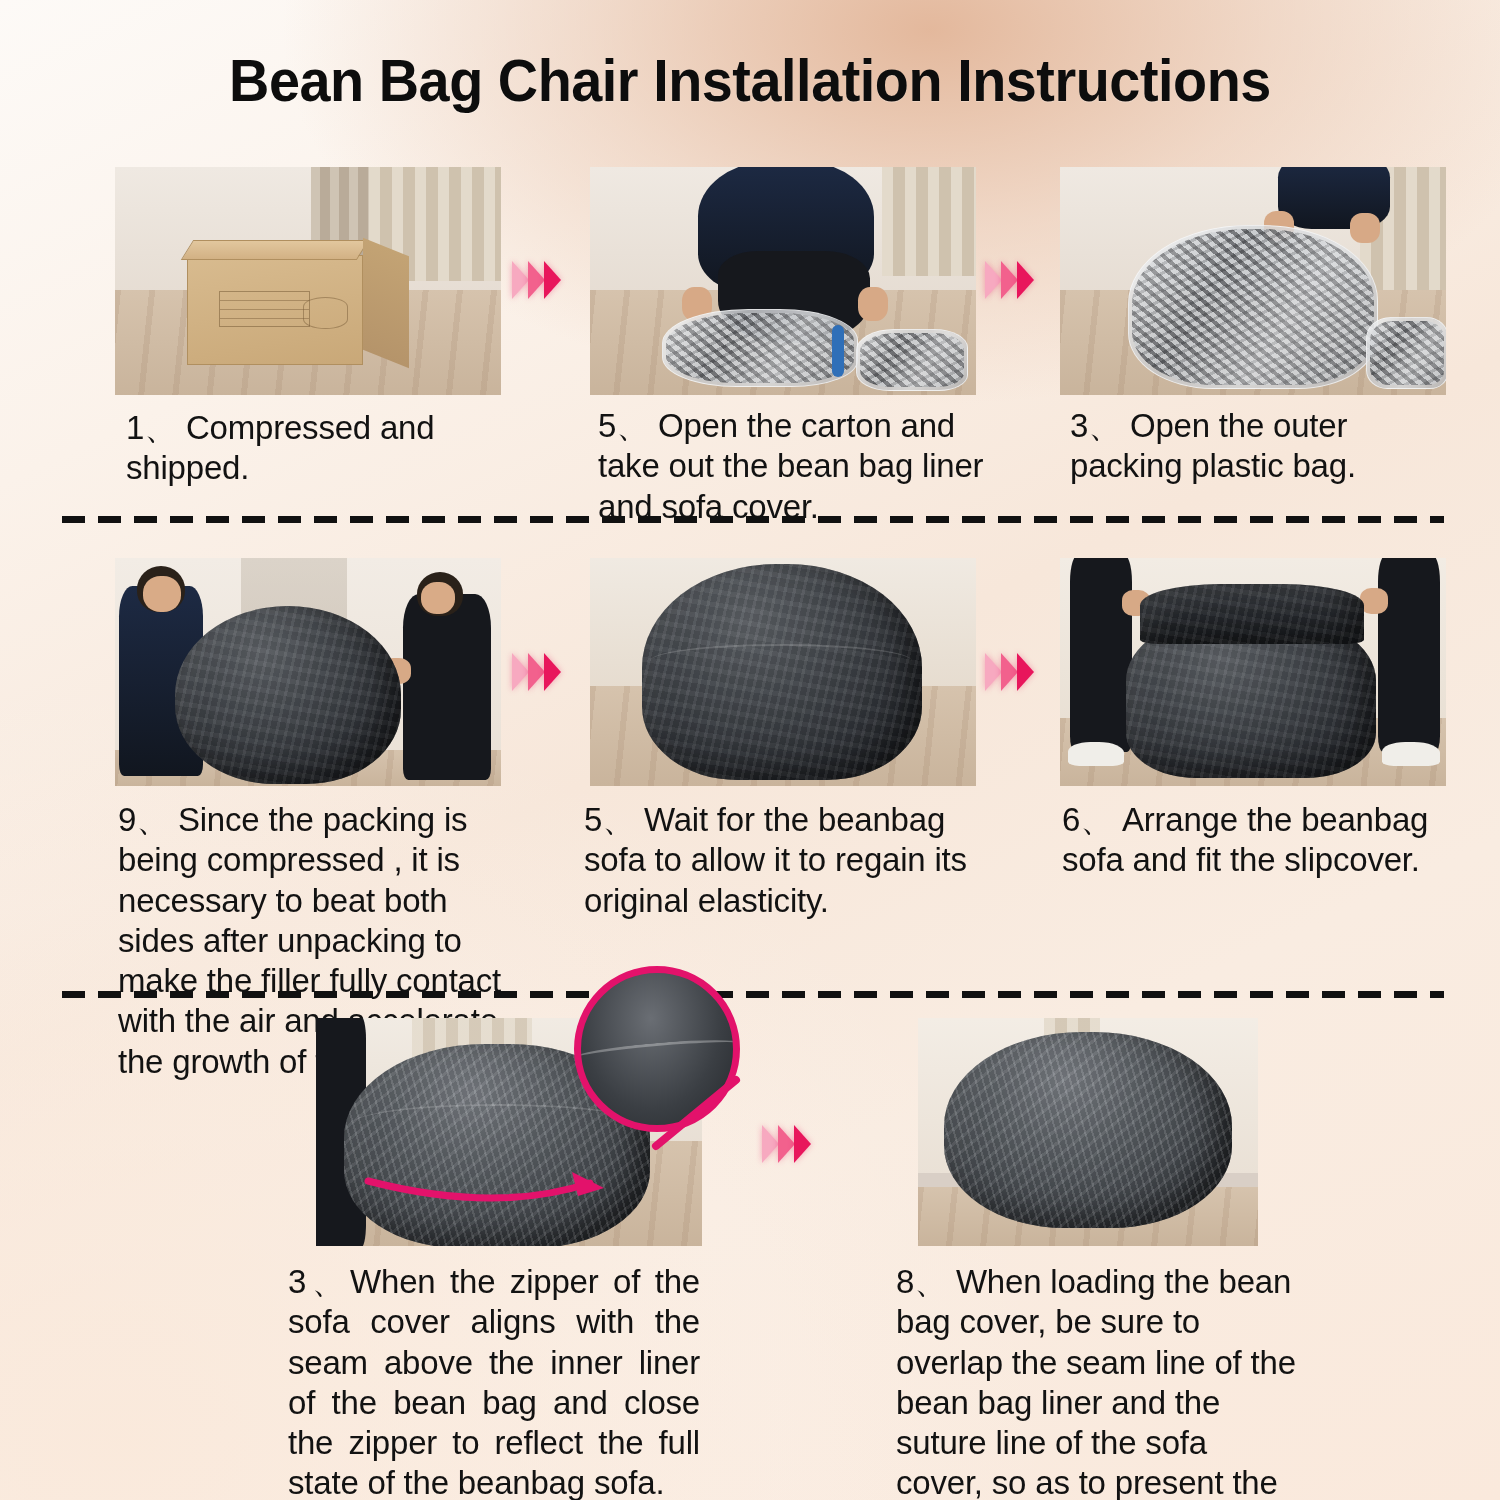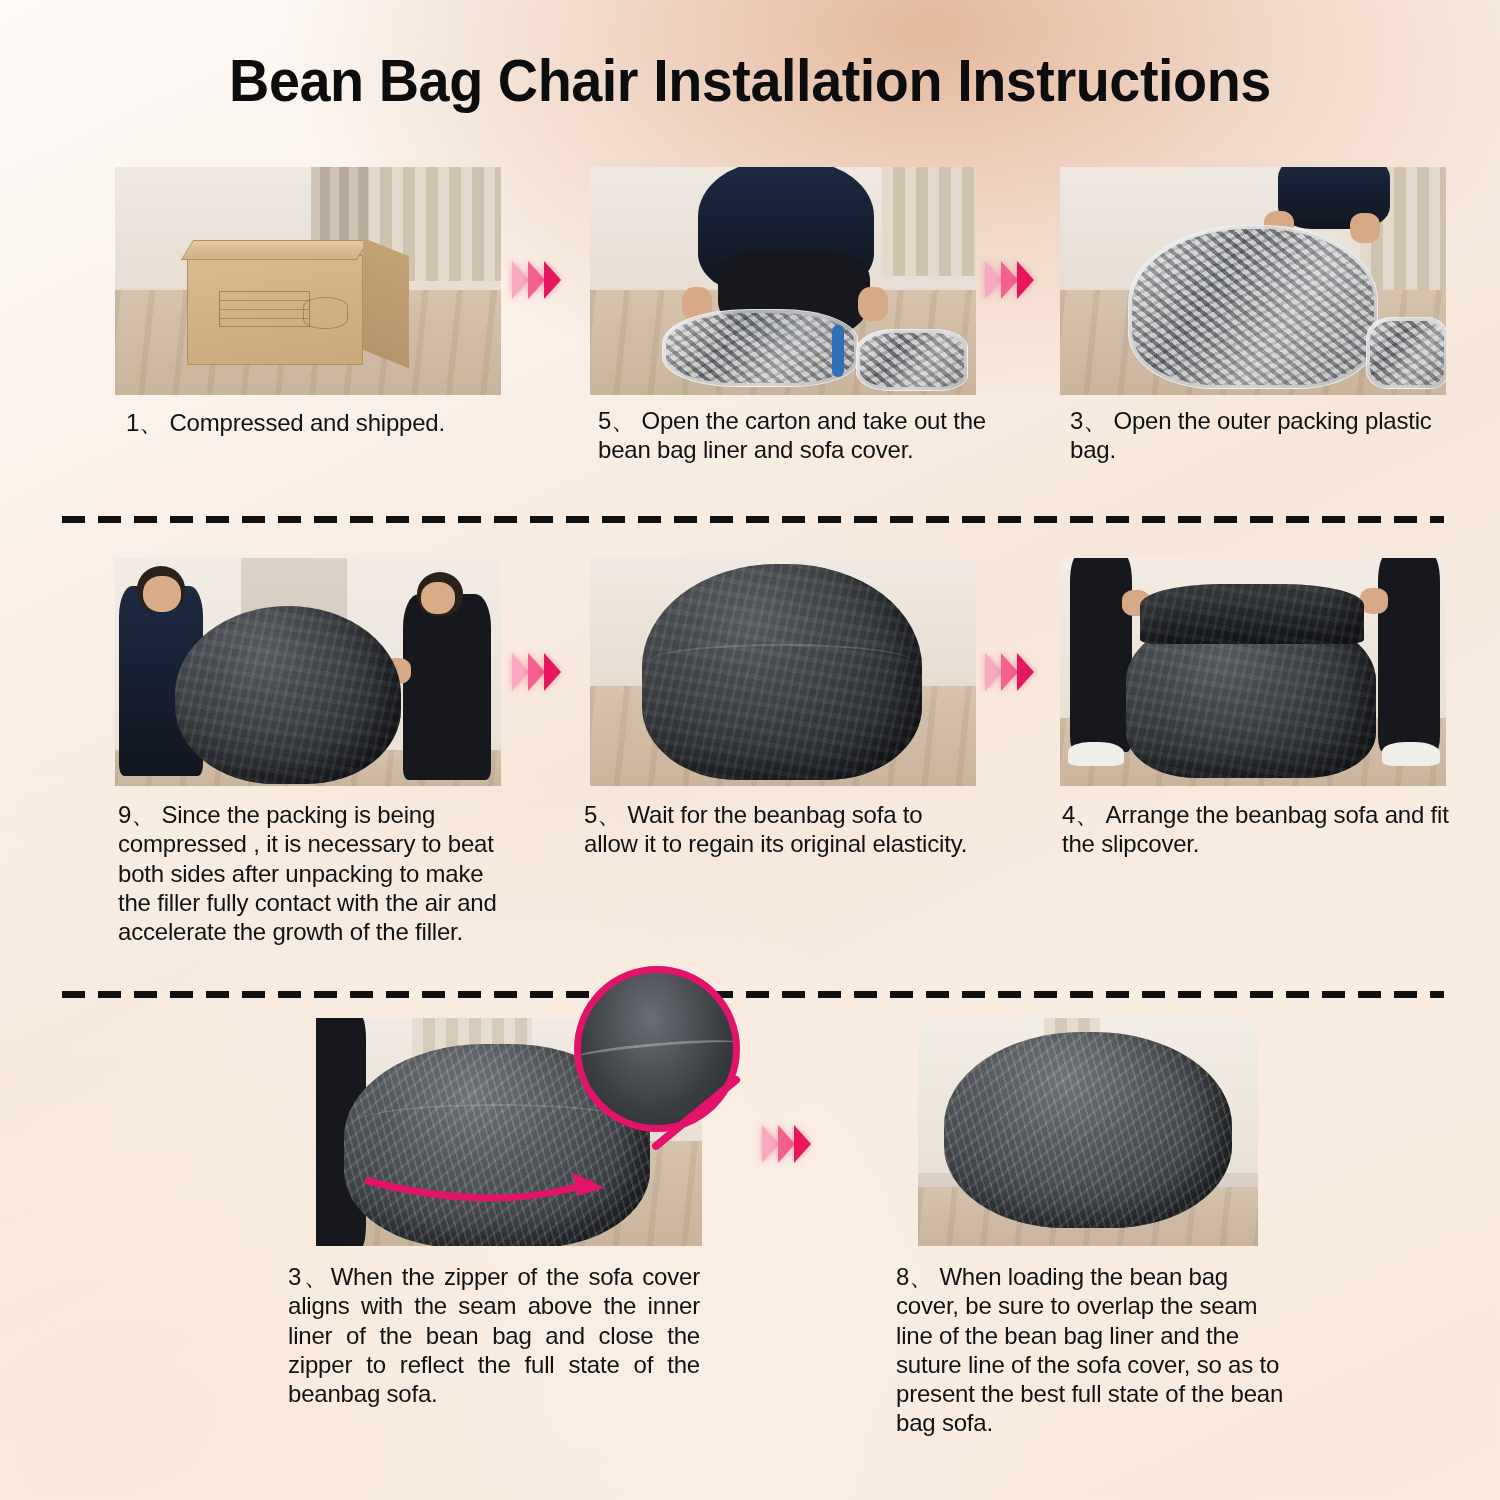--- a/index.html
+++ b/index.html
@@ -28,21 +28,21 @@
     text-shadow:0 1px 0 rgba(255,255,255,0.25);
     white-space:nowrap;
   }
   .photo {
     position:absolute;
     overflow:hidden;
     background:#d9cfc6;
   }
   .caption {
     position:absolute;
-    font-size:24px;
+    font-size:33px;
     line-height:1.22;
     color:#121212;
     font-family:"Liberation Sans", sans-serif;
     letter-spacing:-0.2px;
   }
   .caption.justify { text-align:justify; }
 
   
   .arrows { position:absolute; display:flex; align-items:center; }
   .chev {
@@ -281,21 +281,21 @@
     <div class="skin" style="left:62px; top:32px; width:28px; height:26px;"></div>
     <div class="skin" style="left:300px; top:30px; width:28px; height:26px;"></div>
     <div class="beanbag" style="left:66px; top:58px; width:250px; height:162px; border-radius:40% 40% 28% 28%;"></div>
     <div class="beanbag" style="left:80px; top:26px; width:224px; height:60px; border-radius:36% 36% 8% 8%;
                 background:linear-gradient(180deg,#34373c,#1e2125);"></div>
   </div>
 </div>
 
 <div class="caption" style="left:118px; top:800px; width:400px;">9、 Since the packing is being compressed ,  it is necessary to beat both sides after unpacking to make the filler fully contact with the air and accelerate the growth of the filler.</div>
 <div class="caption" style="left:584px; top:800px; width:392px;">5、 Wait for the beanbag sofa to allow it to regain its original elasticity.</div>
-<div class="caption" style="left:1062px; top:800px; width:392px;">4、 Arrange the beanbag sofa and fit the slipcover.</div>
+<div class="caption" style="left:1062px; top:800px; width:392px;">6、 Arrange the beanbag sofa and fit the slipcover.</div>
 
 <div class="divider" style="left:62px; top:991px; width:1382px;"></div>
 
 <div class="photo" style="left:316px; top:1018px; width:386px; height:228px;">
   <div class="room">
     <div class="wall" style="height:56%; background:linear-gradient(180deg,#f1ebe3,#e8dfd4);"></div>
     <div class="curtain k2" style="left:96px; width:120px; bottom:52%; opacity:.8;"></div>
     <div class="floor" style="height:46%;"></div>
     <div class="person" style="left:-2px; top:-2px; width:52px; height:232px; border-radius:0 10% 10% 0;"></div>
     <div class="skin" style="left:36px; top:126px; width:44px; height:36px;"></div>

